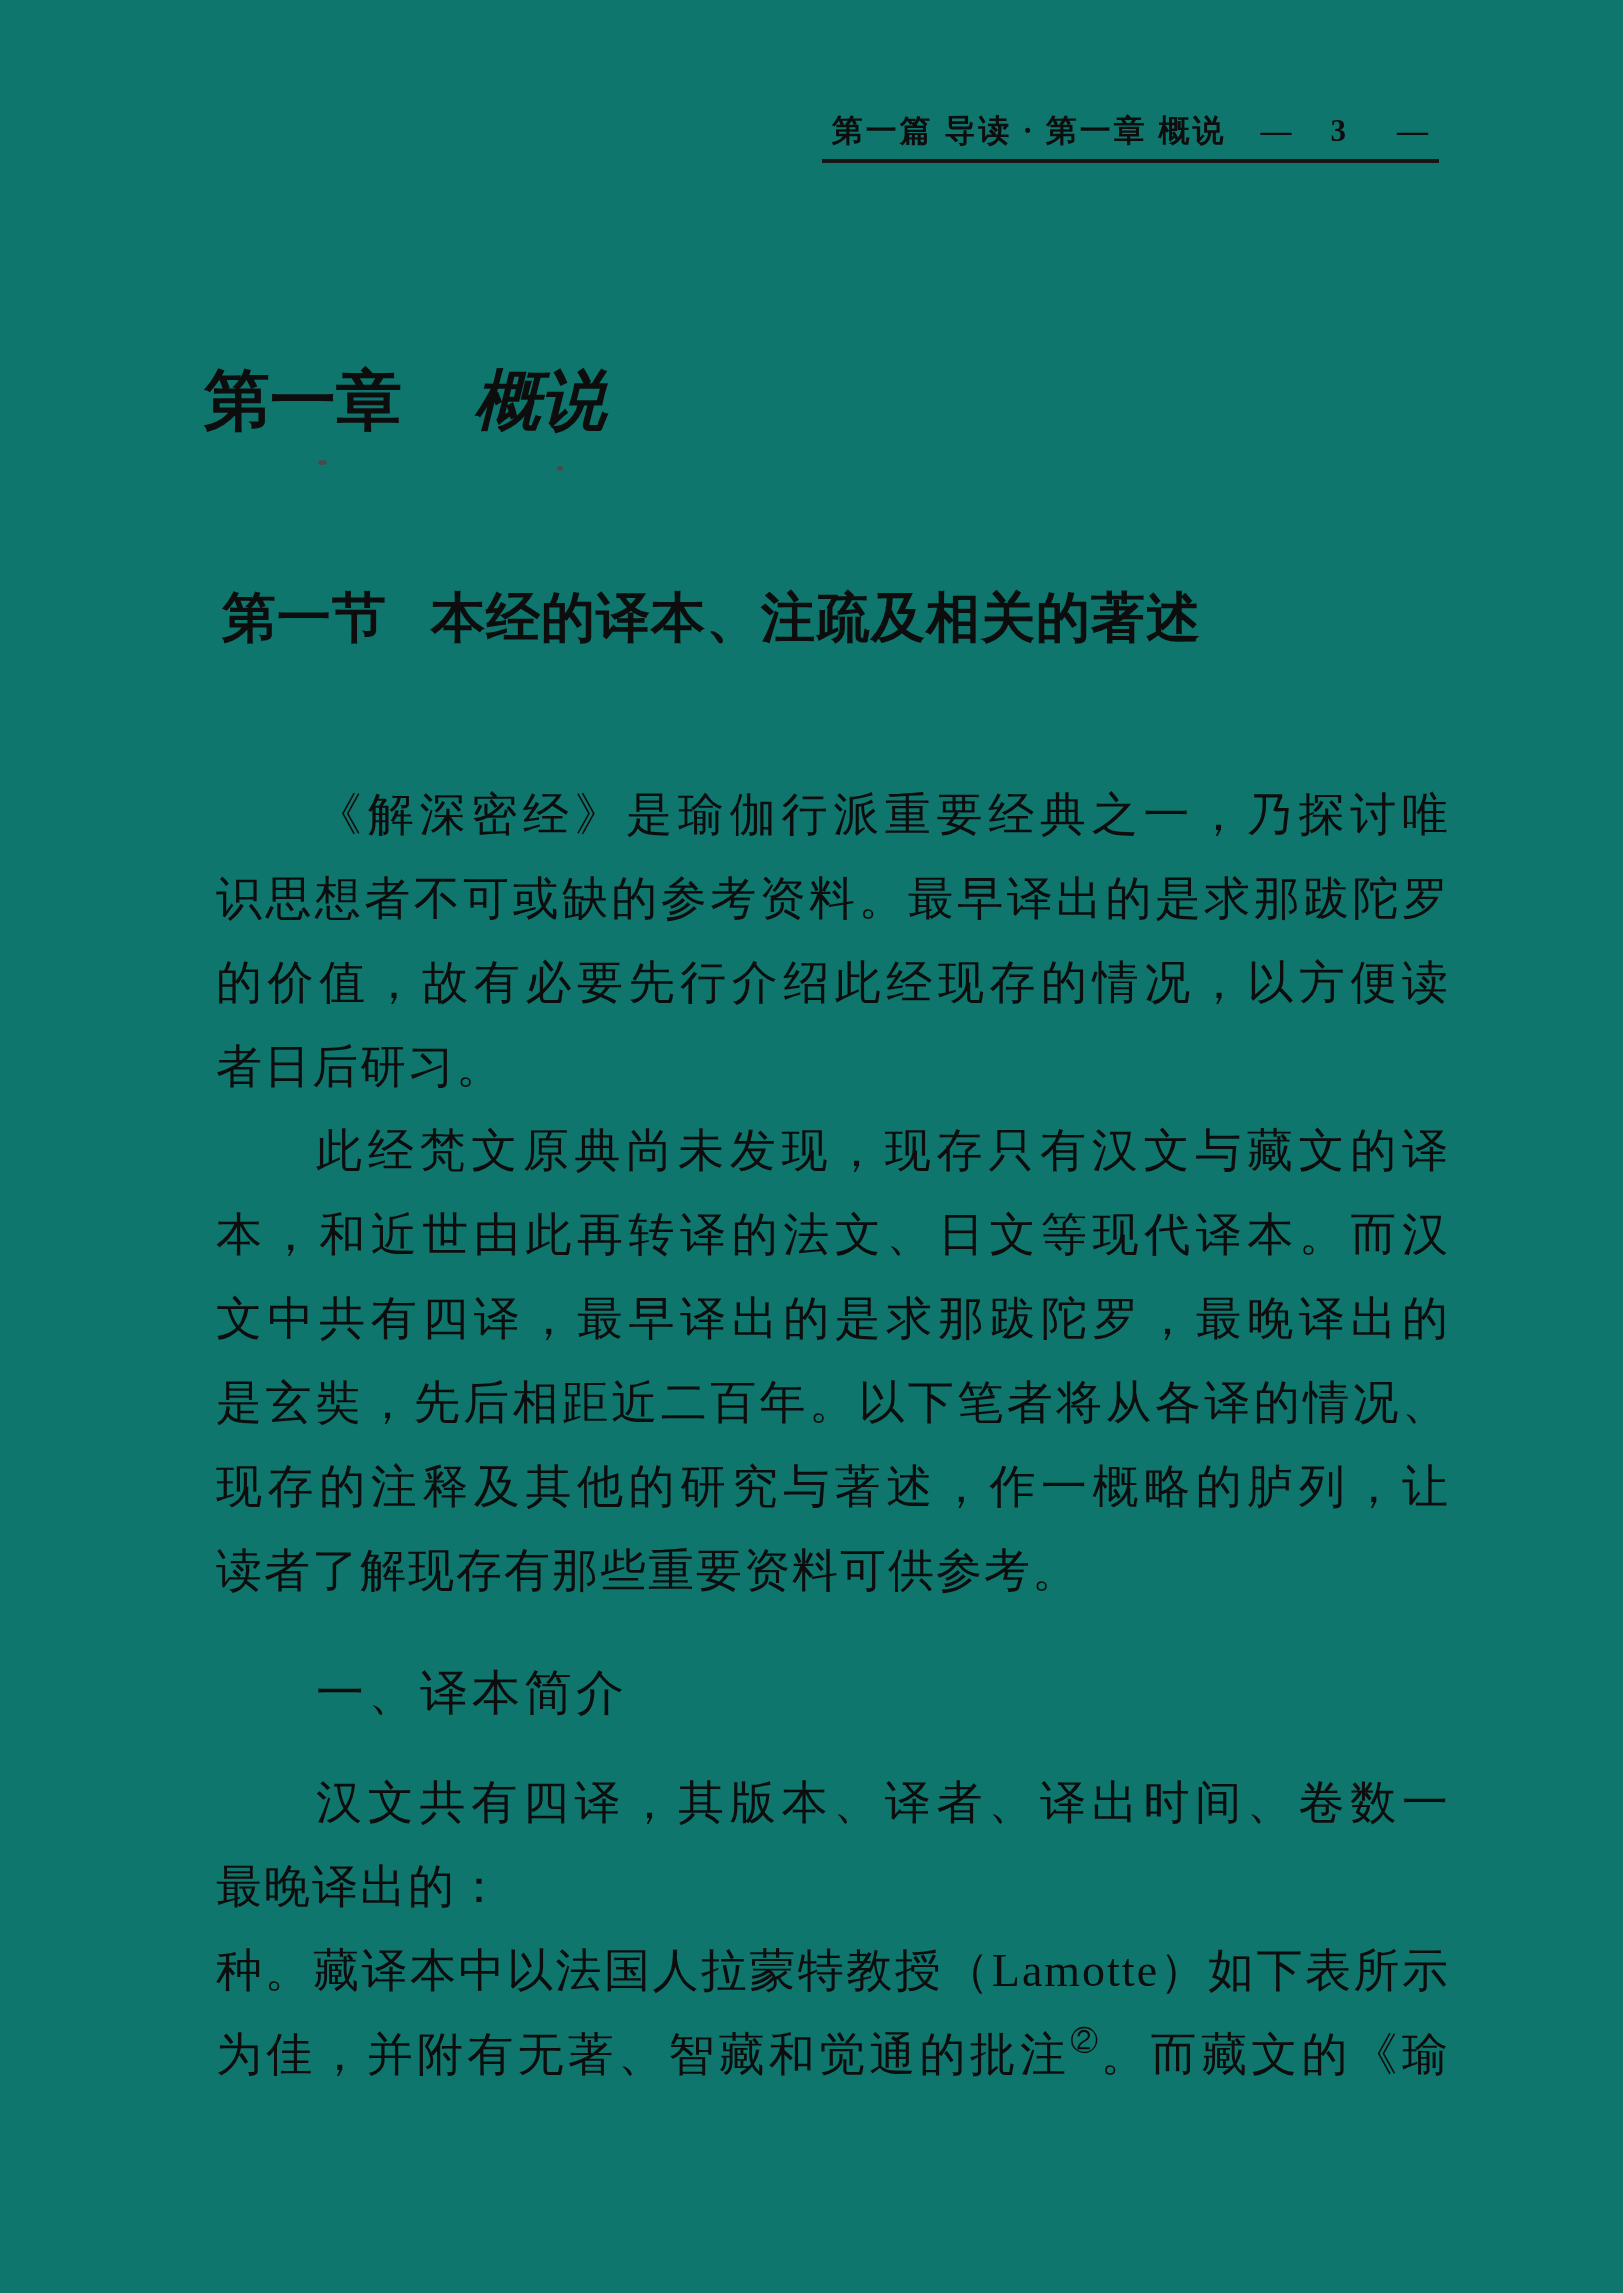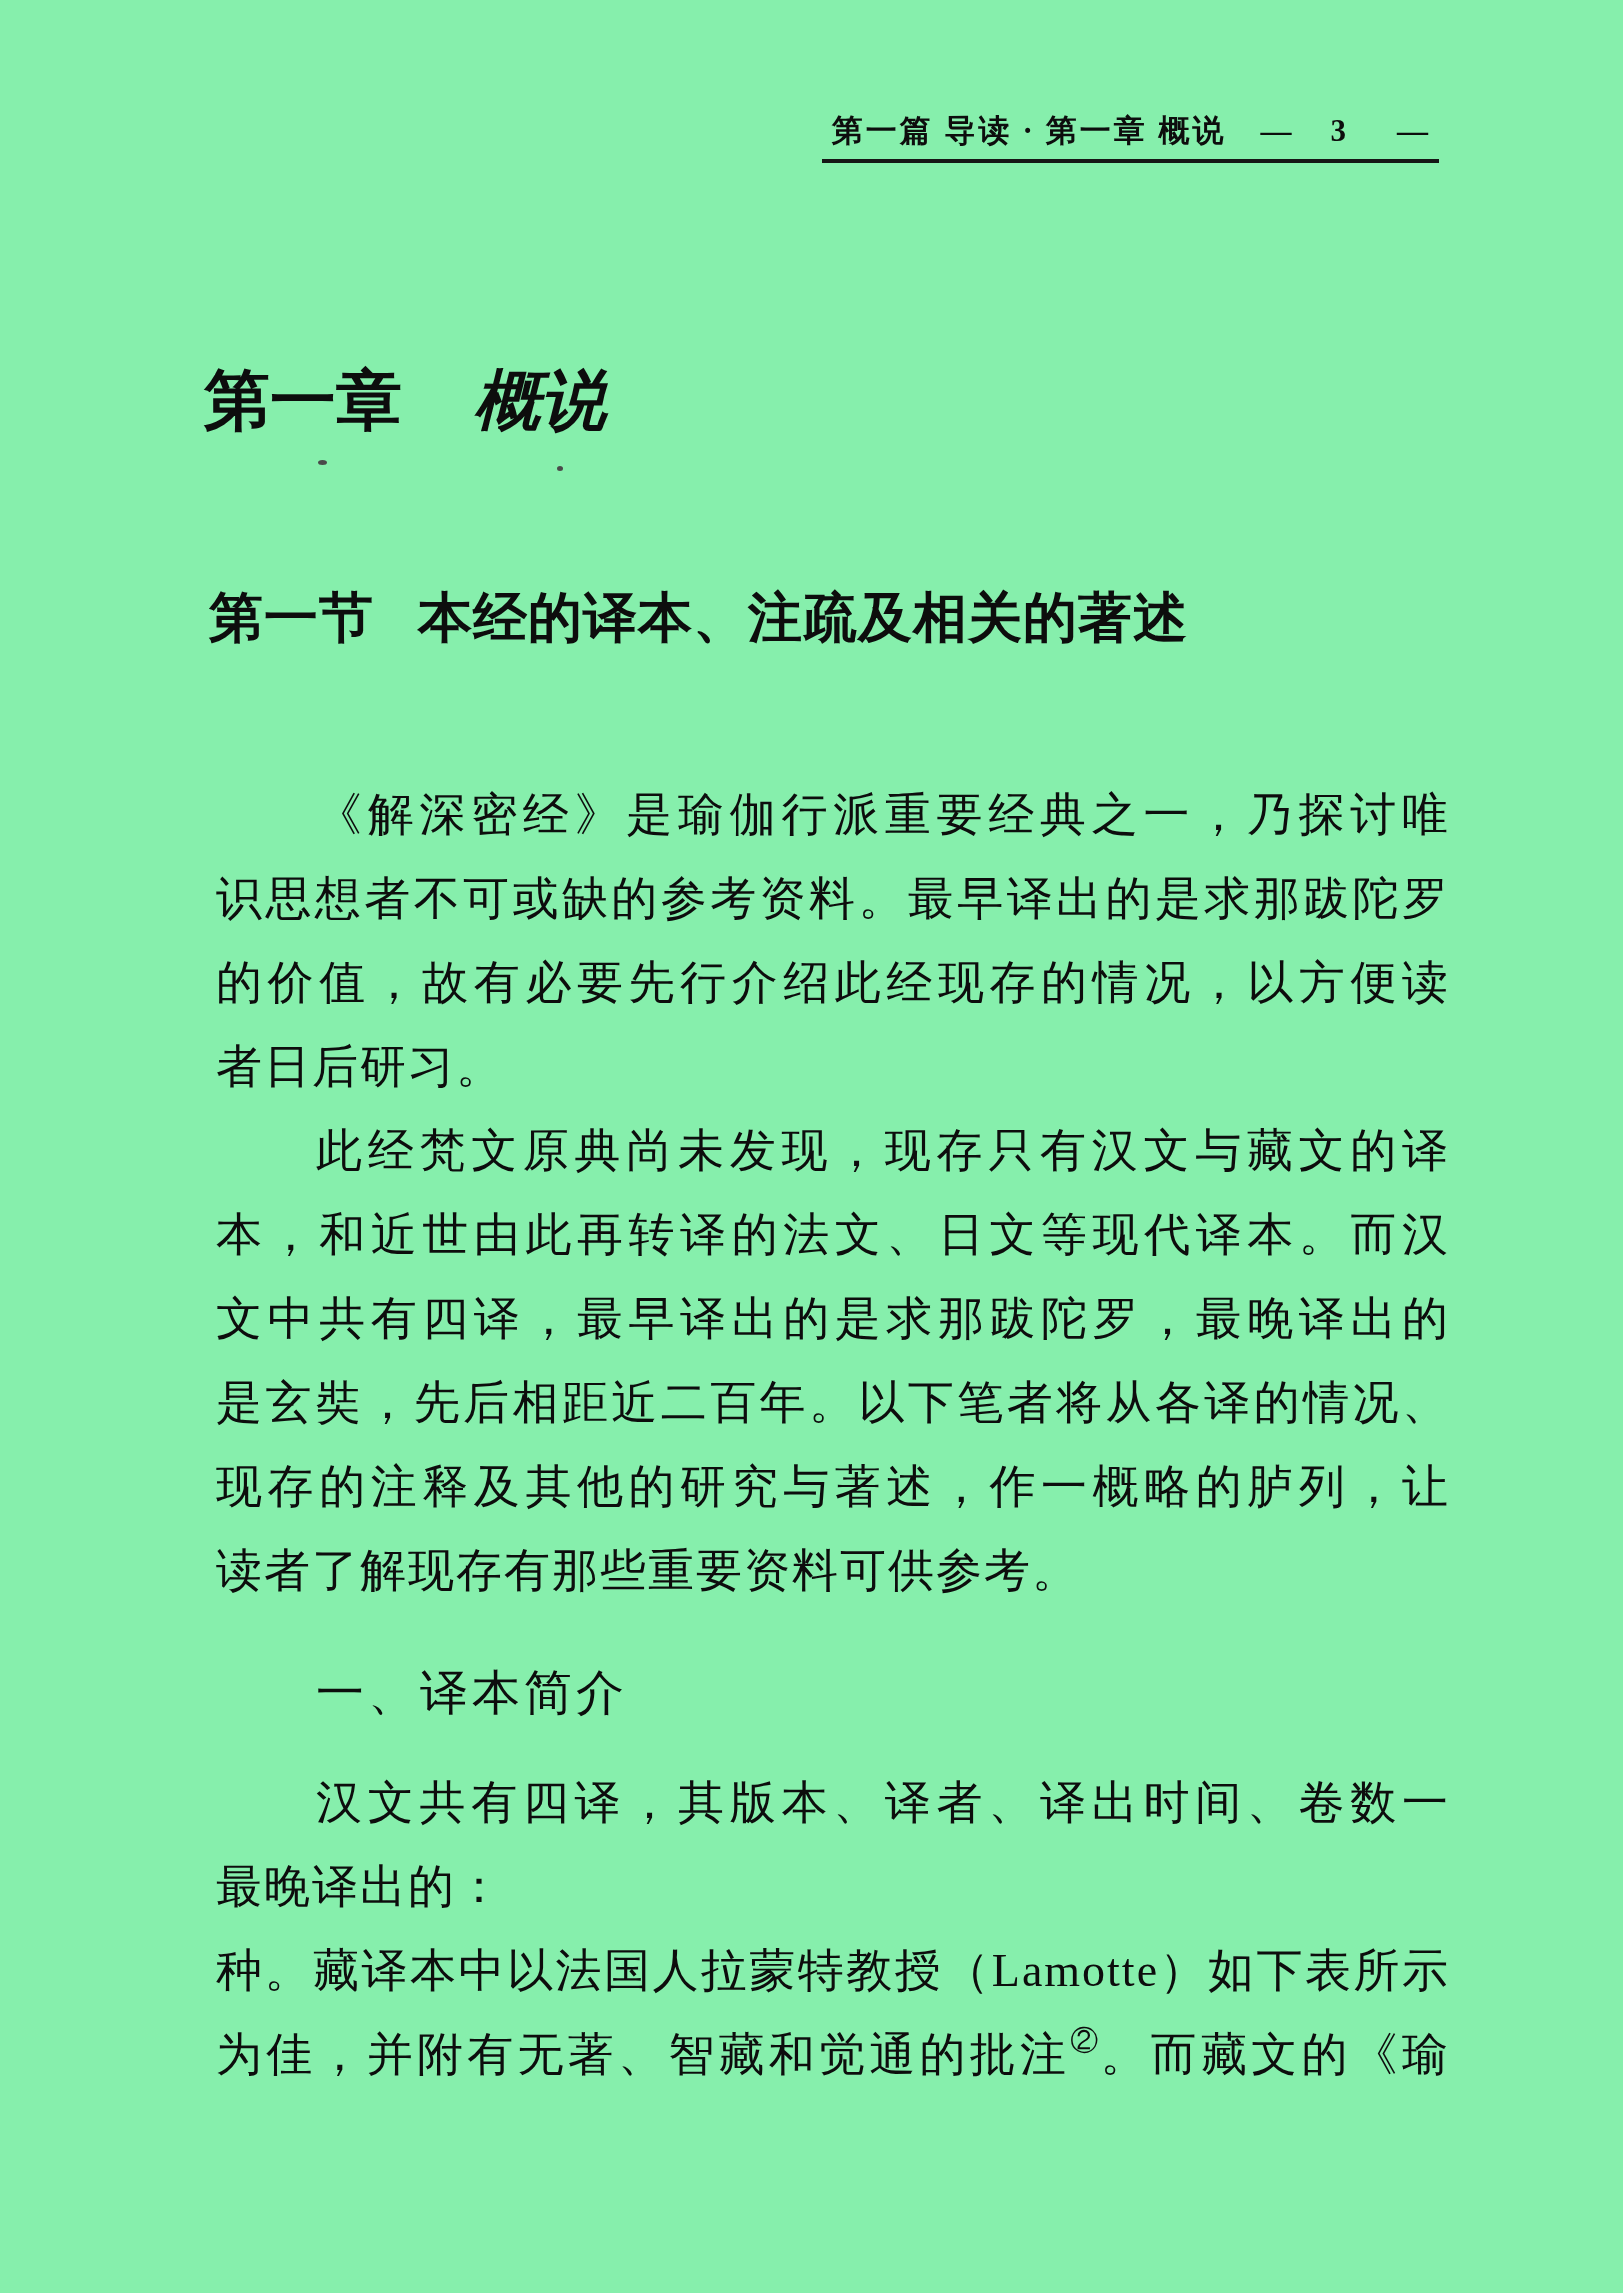--- a/index.html
+++ b/index.html
@@ -5,21 +5,21 @@
   html, body {
     margin: 0;
     padding: 0;
     background: #e8e8e8;
   }
   .page {
     position: relative;
     width: 1624px;
     height: 2293px;
     margin: 0 auto;
-    background: #86efac;
+    background: #0f766e;
     color: #0d0d0d;
     font-family: "Liberation Serif", "DejaVu Serif", serif;
     overflow: hidden;
   }
 
   
   .running-header {
     position: absolute;
     top: 111px;
     right: 185px;
@@ -46,21 +46,21 @@
     font-weight: 700;
     line-height: 74px;
     letter-spacing: 0px;
     white-space: nowrap;
   }
   .chapter-heading .chapter-title-text { margin-left: 72px; font-style: italic; }
 
   
   .section-heading {
     position: absolute;
-    left: 209px;
+    left: 222px;
     top: 587px;
     font-size: 54px;
     font-weight: 700;
     line-height: 62px;
     letter-spacing: 1px;
     white-space: nowrap;
     text-align: center;
   }
   .section-heading .section-title-text { margin-left: 44px; }
 

